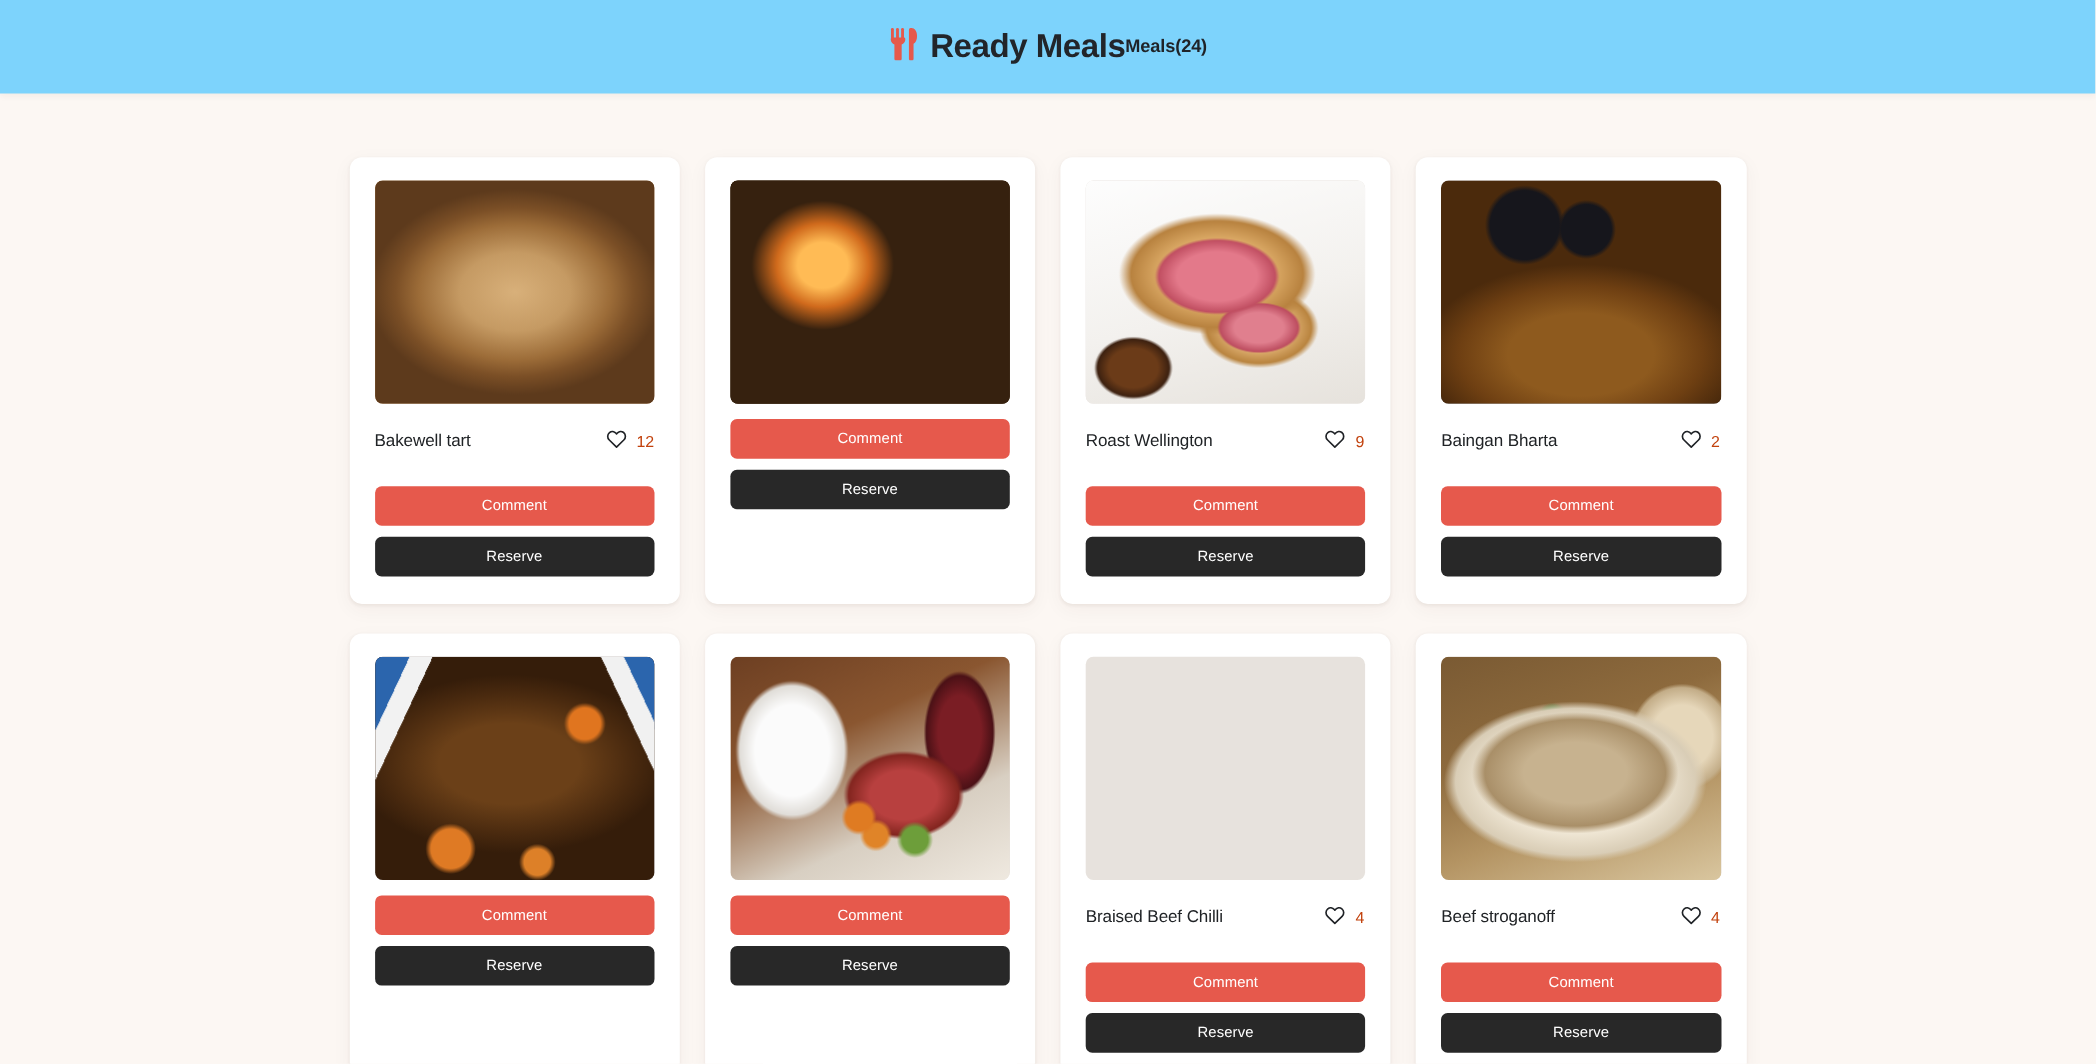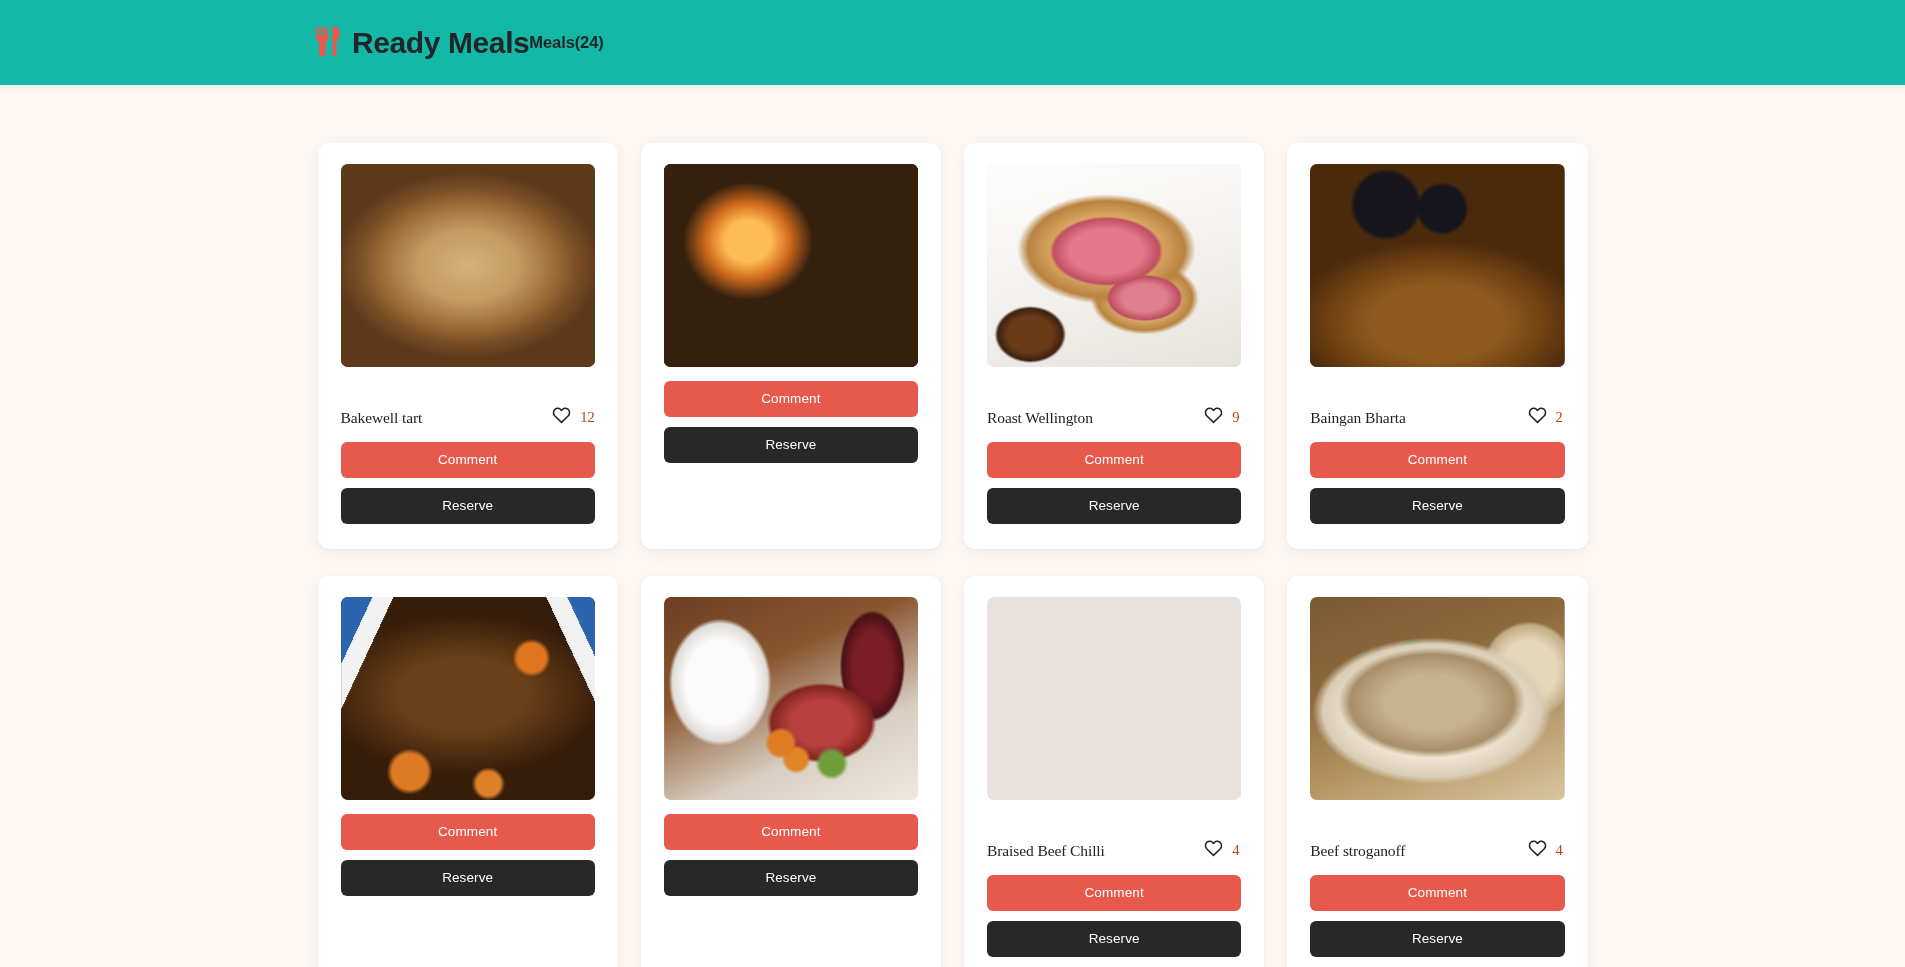--- a/index.html
+++ b/index.html
@@ -14,24 +14,24 @@
   body {
     background:#fcf7f3;
     font-family:"Liberation Sans", sans-serif;
     color:#1f2124;
     -webkit-font-smoothing:antialiased;
   }
 
   
   .header {
     height:85px;
-    background:#14b8a6;
+    background:#7dd3fc;
     display:flex;
     align-items:center;
-    justify-content:flex-start;
+    justify-content:center;
     padding:0 44px 0 315px;
     box-shadow:0 2px 6px rgba(80,40,20,0.055);
     position:relative;
     z-index:5;
   }
   .brand {
     display:flex;
     align-items:center;
     gap:11px;
     cursor:pointer;
@@ -89,26 +89,25 @@
   }
   .card-media .photo {
     position:absolute;
     inset:0;
     background-size:cover;
     background-position:center;
   }
 
   .card-head {
     display:flex;
-    align-items:flex-end;
+    align-items:flex-start;
     justify-content:space-between;
     gap:10px;
     margin-top:17px;
     min-height:44px;
-    font-family:Liberation Serif, serif;
   }
   .card-title {
     font-size:15.5px;
     font-weight:400;
     line-height:1.38;
     color:#202326;
     letter-spacing:-0.1px;
     flex:1 1 auto;
     padding-top:6px;
   }

